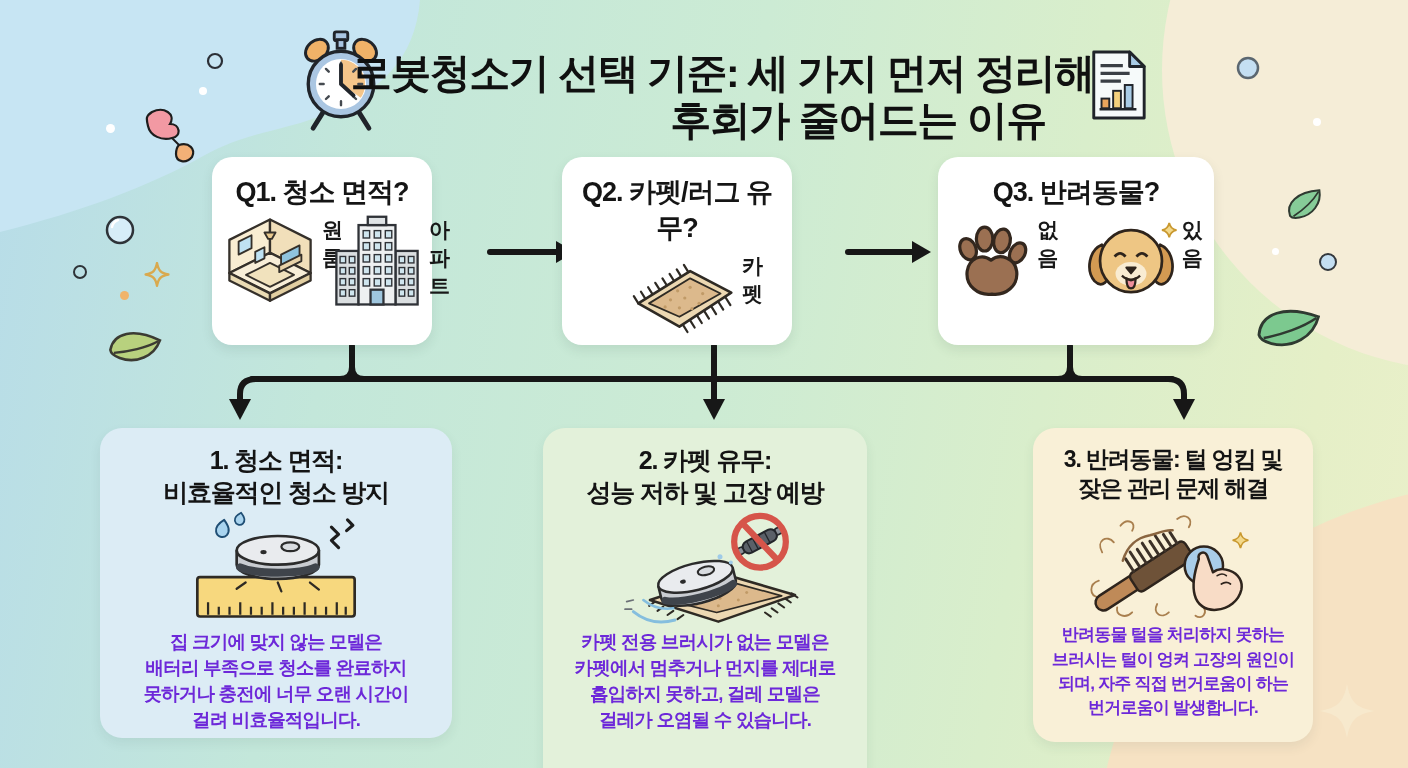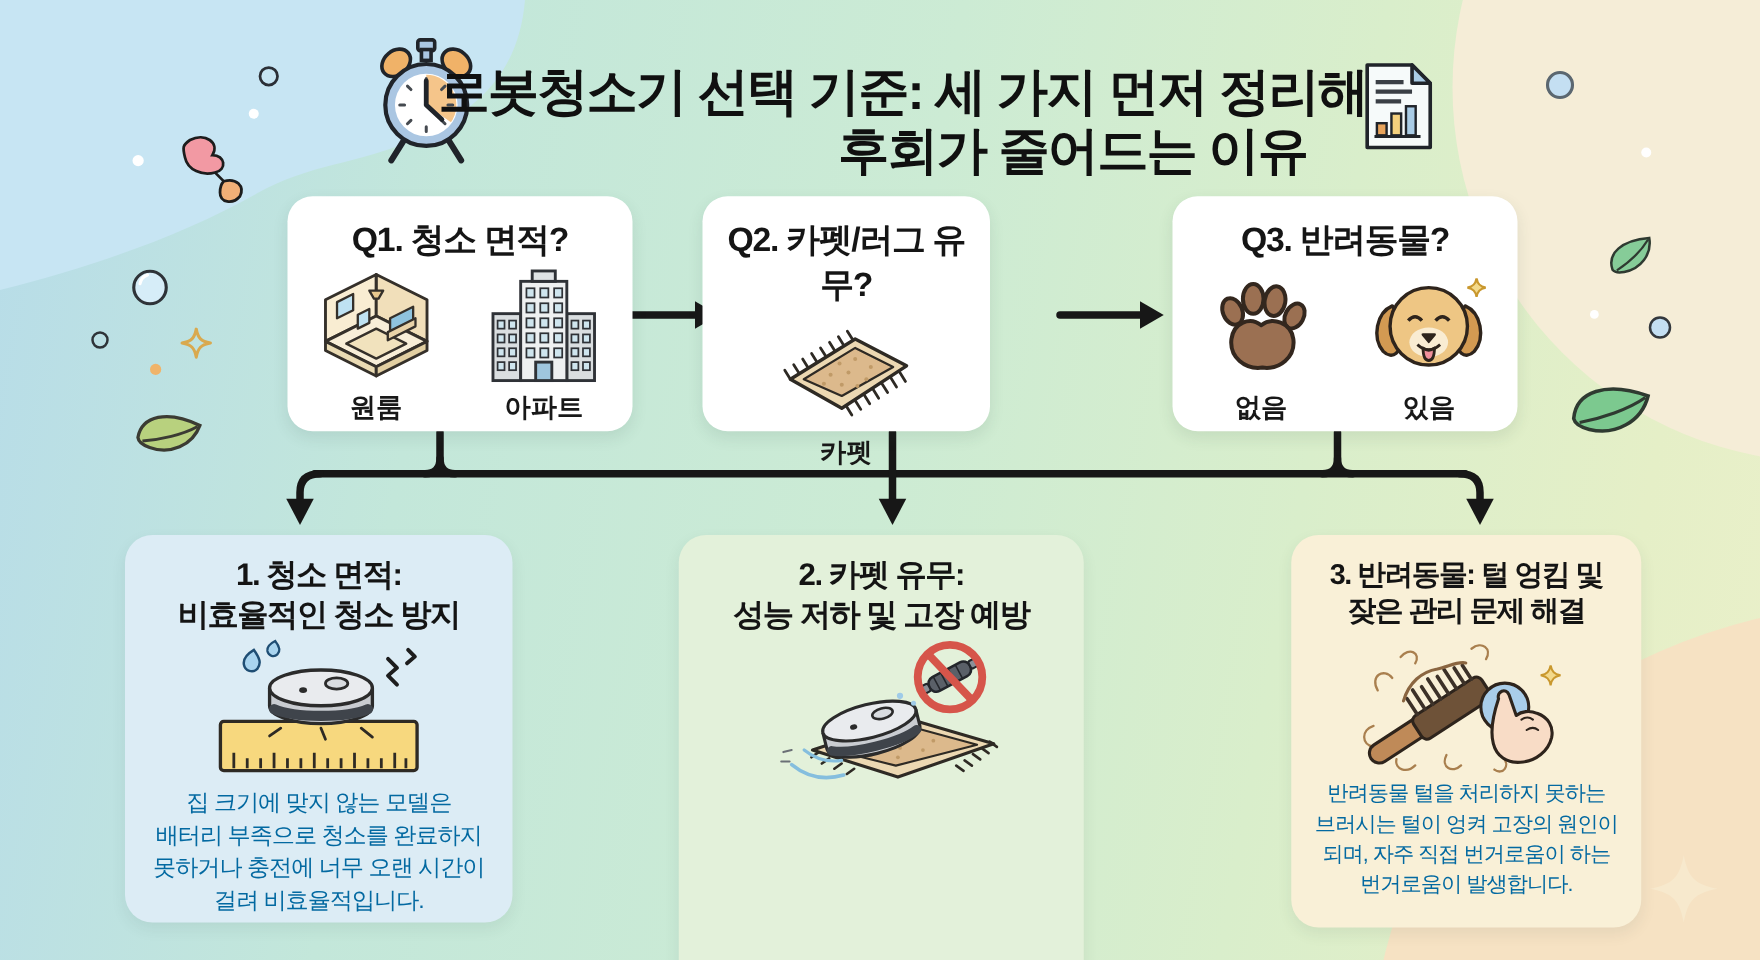--- a/index.html
+++ b/index.html
@@ -6,29 +6,29 @@
   .stage{position:relative;width:1408px;height:768px;overflow:hidden;
          font-family:"Liberation Sans","DejaVu Sans",sans-serif;
          background:linear-gradient(100deg,#b7dce9 0%,#c3e7da 25%,#ccebd4 50%,#d9eecb 72%,#e5efc7 90%,#eaf0ca 100%);}
   .abs{position:absolute;}
   .title-line{position:absolute;transform:translateX(-50%);font-size:41px;font-weight:800;
               letter-spacing:-1.5px;color:#101010;white-space:nowrap;}
   .qbox{position:absolute;top:157px;height:188px;background:#ffffff;border-radius:20px;
         box-shadow:0 5px 12px rgba(40,70,60,.10);}
   .qbox h2{margin:17px 8px 0;text-align:center;font-size:27px;font-weight:800;color:#151515;letter-spacing:-1px;}
   .opts{display:flex;justify-content:space-evenly;align-items:flex-end;margin-top:4px;}
-  .opt{display:flex;flex-direction:column;align-items:center;width:46%;}
+  .opt{display:flex;flex-direction:row;width:46%;}
   .opt .icon-slot{height:96px;display:flex;align-items:center;justify-content:center;}
   .olabel{font-size:21px;font-weight:700;color:#181818;margin-top:2px;}
   .card{position:absolute;top:428px;border-radius:22px;box-shadow:0 5px 12px rgba(40,70,60,.08);}
   .card .ctitle{margin-top:17px;text-align:center;font-size:25px;font-weight:800;line-height:1.27;
                 color:#141414;letter-spacing:-1.2px;}
   .card.c3 .ctitle{font-size:23px;}
   .card .icon-zone{height:118px;display:flex;align-items:center;justify-content:center;margin-top:2px;}
-  .card .cbody{text-align:center;font-size:18.5px;font-weight:400;line-height:1.42;color:#0369a1;letter-spacing:-0.8px;}
+  .card .cbody{text-align:center;font-size:18.5px;font-weight:700;line-height:1.42;color:#6d28d9;letter-spacing:-0.8px;}
   .card.c3 .cbody{font-size:17px;}
   .dot{position:absolute;border-radius:50%;}
 </style>
 </head>
 <body>
 
 <div class="stage">
 
   <svg class="abs" width="1408" height="768" style="left:0;top:0">
     <path d="M0,0 H420 C415,60 380,90 330,112 C285,132 250,130 205,155 C150,186 80,212 0,232 Z" fill="#c7e5f3"></path>
@@ -134,21 +134,21 @@
     </g>
     <g fill="#171717">
       <polygon points="556,241 556,263 575,252"></polygon>
       <polygon points="912,241 912,263 931,252"></polygon>
       <polygon points="229,399 251,399 240,420"></polygon>
       <polygon points="703,399 725,399 714,420"></polygon>
       <polygon points="1173,399 1195,399 1184,420"></polygon>
     </g>
   </svg>
 
-  <section class="qbox" style="left:230px;width:276px">
+  <section class="qbox" style="left:212px;width:220px">
     <h2>Q1. 청소 면적?</h2>
     <div class="opts">
       <div class="opt">
         <div class="icon-slot">
           <svg width="104" height="96" viewBox="0 0 112 104">
             <g stroke="#35302a" stroke-width="2.5" stroke-linejoin="round">
               <polygon points="56,6 12,28 12,64 56,42" fill="#f9edd2"></polygon>
               <polygon points="56,6 100,28 100,64 56,42" fill="#f1dfba"></polygon>
               <polygon points="12,64 56,42 100,64 56,86" fill="#f8eed8"></polygon>
               <polygon points="12,64 56,86 56,94 12,72" fill="#eadbb4"></polygon>
@@ -277,21 +277,21 @@
               <path d="M51,69 Q51,80 56,80 Q61,80 61,69 Q56,73 51,69 Z" fill="#f0909b" stroke-width="2.5"></path>
             </g>
             <path d="M98,8 c1,5 3,7 8,8 c-5,1 -7,3 -8,8 c-1,-5 -3,-7 -8,-8 c5,-1 7,-3 8,-8 Z" fill="#f3d98b" stroke="#c9982e" stroke-width="2"></path>
           </svg>
         </div>
         <div class="olabel">있음</div>
       </div>
     </div>
   </section>
 
-  <section class="card c1" style="left:100px;width:310px;height:310px;background:#dcecf5">
+  <section class="card c1" style="left:100px;width:352px;height:310px;background:#dcecf5">
     <div class="ctitle">
       <div>1. 청소 면적:</div>
       <div>비효율적인 청소 방지</div>
     </div>
     <div class="icon-zone">
       <svg width="210" height="118" viewBox="0 0 220 132">
         <rect x="22" y="74" width="176" height="44" rx="3" fill="#f7d87e" stroke="#2e2a24" stroke-width="3"></rect>
         <path d="M34,116 V102 M46,116 V107 M58,116 V107 M70,116 V102 M82,116 V107 M94,116 V107 M106,116 V102 M118,116 V107 M130,116 V107 M142,116 V102 M154,116 V107 M166,116 V107 M178,116 V102 M188,116 V107" stroke="#2e2a24" stroke-width="2.5"></path>
         <path d="M76,80 L66,87 M148,80 L158,88 M112,80 L116,90" stroke="#2e2a24" stroke-width="2.5" stroke-linecap="round"></path>
         <use href="#robovac" transform="translate(112,50)"></use>
@@ -341,20 +341,26 @@
         <g transform="rotate(-28 196 38)">
           <rect x="174" y="30" width="44" height="15" rx="7" fill="#5a6068" stroke="#23262b" stroke-width="2.5"></rect>
           <rect x="165" y="33" width="9" height="8" rx="2" fill="#8a9098" stroke="#23262b" stroke-width="2"></rect>
           <rect x="218" y="33" width="9" height="8" rx="2" fill="#8a9098" stroke="#23262b" stroke-width="2"></rect>
           <path d="M182,30 v15 M190,30 v15 M198,30 v15 M206,30 v15" stroke="#23262b" stroke-width="1.5"></path>
         </g>
         <circle cx="196" cy="38" r="31" fill="none" stroke="#d6554a" stroke-width="7.5"></circle>
         <line x1="175" y1="16" x2="217" y2="60" stroke="#d6554a" stroke-width="7.5" stroke-linecap="round"></line>
       </svg>
     </div>
+    <div class="cbody">
+      <div>카펫 전용 브러시가 없는 모델은</div>
+      <div>카펫에서 멈추거나 먼지를 제대로</div>
+      <div>흡입하지 못하고, 걸레 모델은</div>
+      <div>걸레가 오염될 수 있습니다.</div>
+    </div>
   </section>
 
   <section class="card c3" style="left:1033px;width:280px;height:314px;background:#f9f0d7">
     <div class="ctitle">
       <div>3. 반려동물: 털 엉킴 및</div>
       <div>잦은 관리 문제 해결</div>
     </div>
     <div class="icon-zone">
       <svg width="216" height="120" viewBox="0 0 230 144">
         <g fill="none" stroke="#a97f4e" stroke-width="2.2" stroke-linecap="round">

